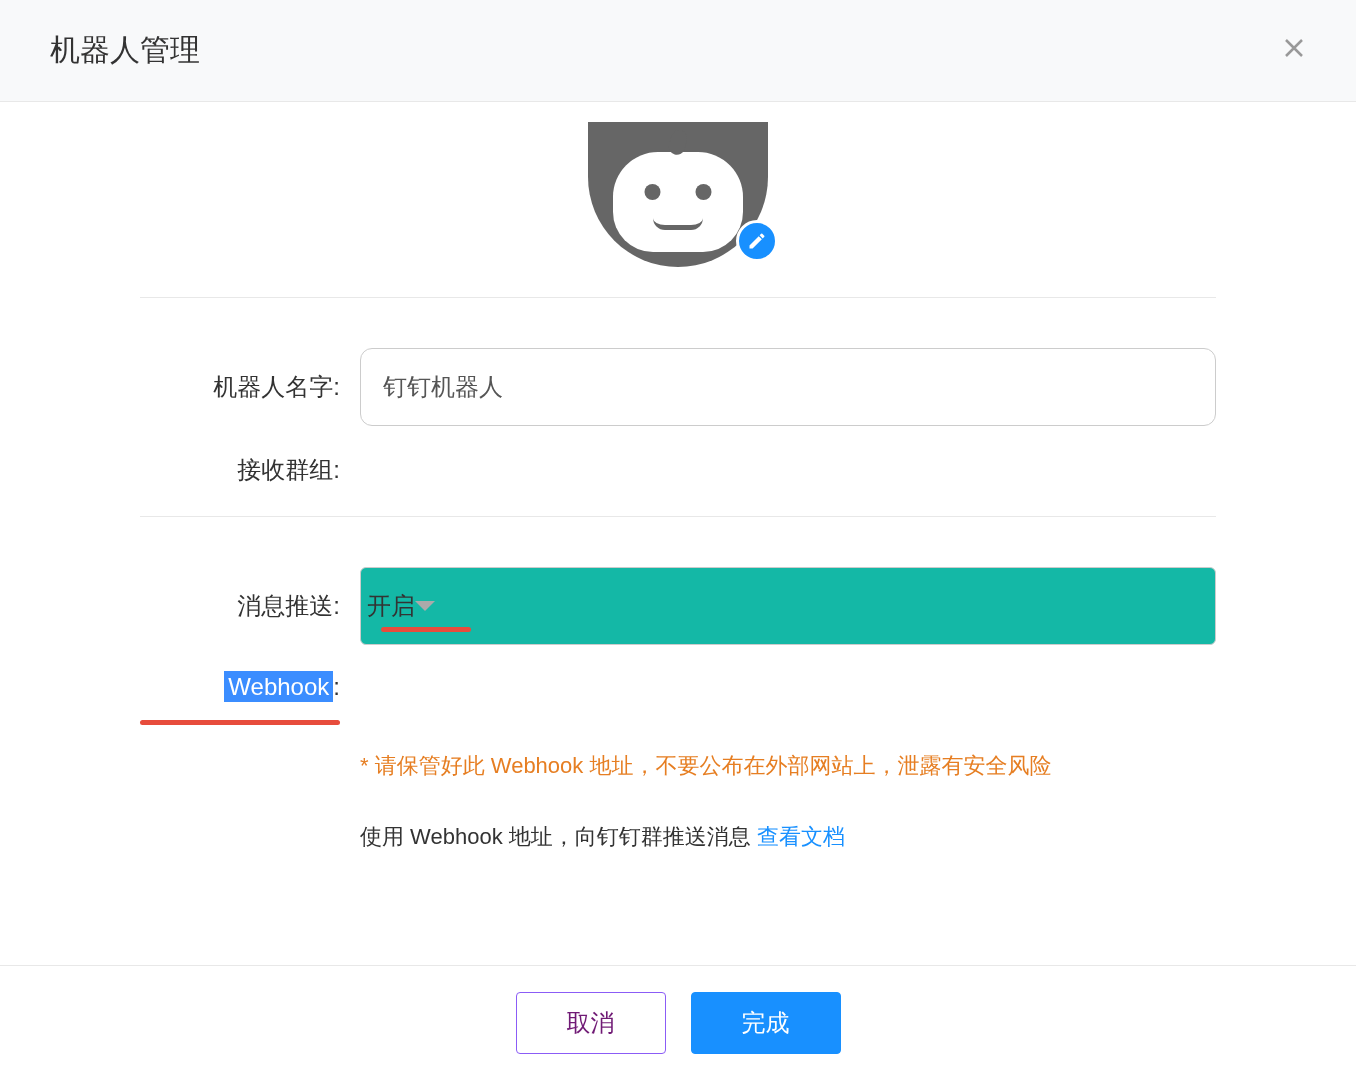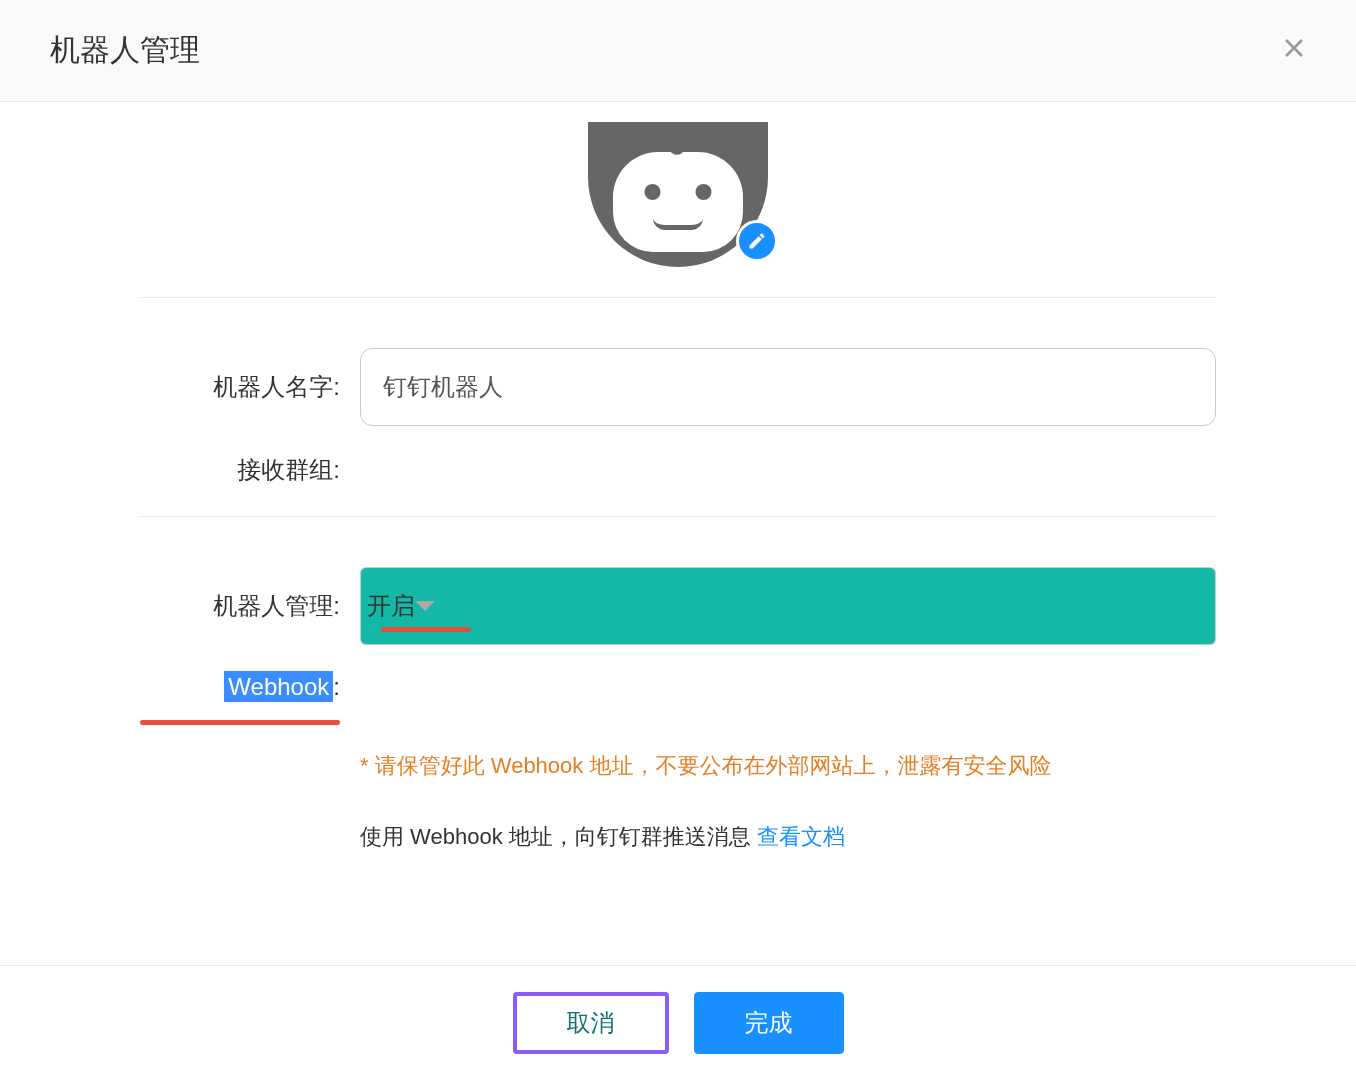--- a/index.html
+++ b/index.html
@@ -257,22 +257,22 @@
     }
     .btn {
       height: 62px;
       padding: 0 50px;
       border-radius: 4px;
       font-size: 24px;
       cursor: pointer;
     }
     .btn-default {
       background: #fff;
-      border: 4px solid #8b5cf6;
-      color: #0f766e;
+      border: 1px solid #8b5cf6;
+      color: #701a75;
     }
     .btn-primary {
       background: #1890ff;
       border: 1px solid #1890ff;
       color: #fff;
     }
   </style>
 </head>
 <body>
 
@@ -314,21 +314,21 @@
       <input class="input" type="text" value="钉钉机器人" style="">
     </div>
 
     <div class="form-row">
       <div class="label">接收群组:</div>
     </div>
 
     <hr class="divider">
 
     <div class="form-row">
-      <div class="label">机器人管理:</div>
+      <div class="label">消息推送:</div>
       <div class="select-wrapper underline-red-select">
         <span class="select-value">开启</span>
         <span class="chevron"></span>
       </div>
     </div>
 
     <div class="form-row">
       <div class="label underline-red">
         <span class="label-highlight">Webhook</span><span>:</span>
       </div>

